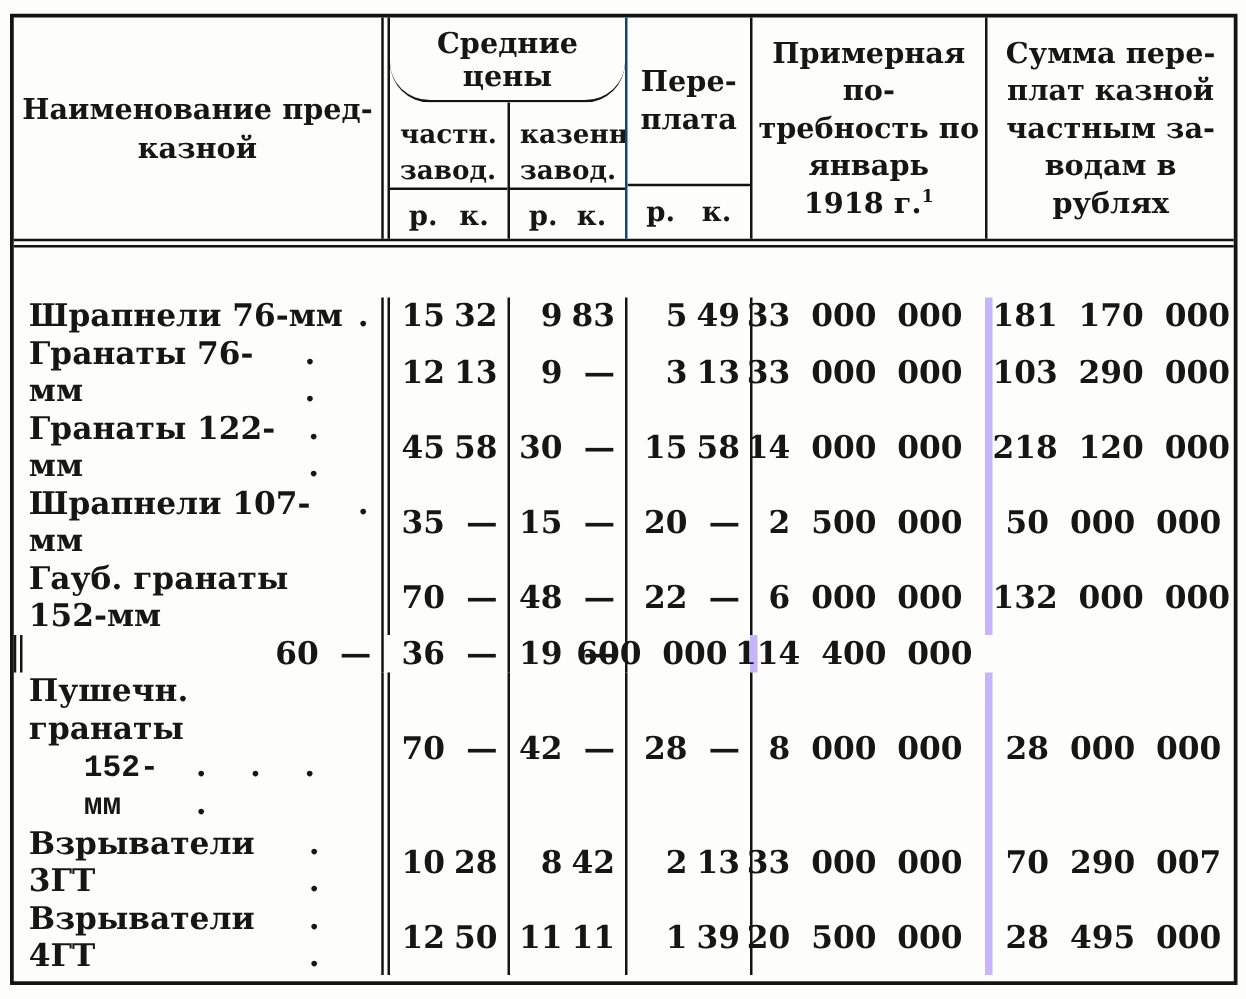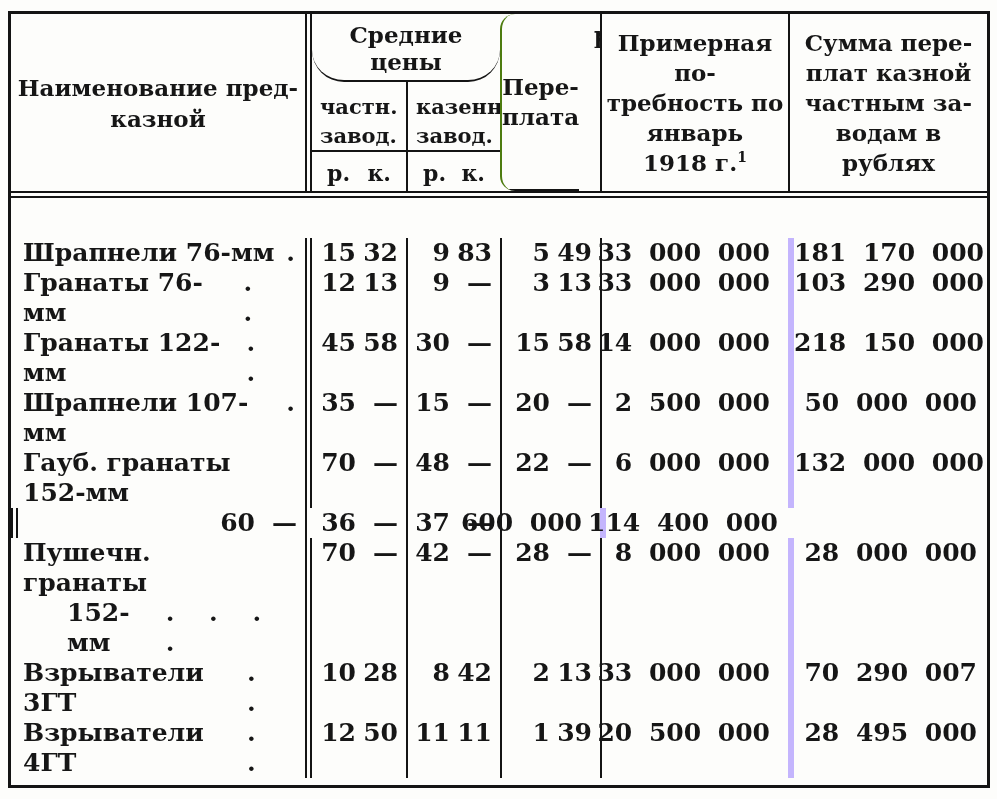--- a/index.html
+++ b/index.html
@@ -25,39 +25,39 @@
   .hc-name{display:flex; align-items:center; justify-content:center; text-align:center;
     font-size:23px; line-height:31px;}
   .hc-prices{border-left:7px double #141414; display:flex; flex-direction:column;}
   .prices-title{text-align:center; font-size:23px; padding:7px 0 5px; border-bottom:2px solid #141414;border-radius:32px;}
   .prices-sub{flex:1; display:grid; grid-template-columns:94px 94px;}
   .sub{display:flex; flex-direction:column;}
   .sub + .sub{border-left:2px solid #141414;}
   .sub-name{flex:1; font-size:21px; line-height:29px; padding:10px 0 0 8px; border-bottom:2px solid #141414;}
   .rk{height:42px; flex:0 0 auto; display:flex; align-items:center; justify-content:space-between;
     padding:0 15px; font-size:22px;}
-  .hc-over{border-left:2px solid #4d7c0f; display:flex; flex-direction:row;border-radius:15px;}
+  .hc-over{border-left:2px solid #0c4a6e; display:flex; flex-direction:column;}
   .over-name{flex:1; display:flex; align-items:center; justify-content:center; text-align:center;
     font-size:23px; line-height:30px; border-bottom:2px solid #141414;}
   .hc-over .rk{border-bottom:none;}
   .hc-need{border-left:2px solid #141414; display:flex; align-items:center; justify-content:center;
     text-align:center; font-size:23px; line-height:30px;}
   .hc-sum{border-left:2px solid #141414; display:flex; align-items:center; justify-content:center;
     text-align:center; font-size:23px; line-height:30px;}
   sup{font-size:14px; vertical-align:super; line-height:0;}
   
   .tbody{flex:1 1 auto; padding-top:40px; font-weight:700; font-size:25px; line-height:30px;}
   .row{display:grid; grid-template-columns:var(--c1) var(--c2) var(--c3) var(--c4) var(--c5) 1fr;
     min-height:30px;}
-  .c{display:flex; align-items:flex-start;}
+  .c{display:flex; align-items:center;}
   .c.name{flex-direction:column; justify-content:flex-end; align-items:stretch;
     padding-left:12px; padding-right:8px;}
   .nline{display:flex; justify-content:space-between; align-items:baseline;}
   .nm{white-space:pre-wrap;}
-  .l2 .nm{padding-left:44px;}
+  .l2 .nm{padding-left:44px;font-family:Liberation Mono, monospace;}
   .dots{word-spacing:26px; padding-right:2px;}
   .price{padding-right:8px;}
   .price.pvt{border-left:7px double #141414;}
   .price.st,.price.ov{border-left:2px solid #141414;}
   .rub{flex:1; text-align:right; white-space:nowrap;}
   .kop{width:42px; text-align:right; white-space:nowrap;}
   .need{border-left:2px solid #141414; justify-content:flex-end; padding-right:18px;
     word-spacing:8px; white-space:nowrap;}
   .sum{border-left:6px solid #c4b5fd; justify-content:flex-end; padding-right:10px;
     word-spacing:8px; white-space:nowrap;}
@@ -180,21 +180,21 @@
     </div>
     <div class="c price st">
       <span class="rub">30</span>
       <span class="kop">—</span>
     </div>
     <div class="c price ov">
       <span class="rub">15</span>
       <span class="kop">58</span>
     </div>
     <div class="c need">14 000 000</div>
-    <div class="c sum">218 150 000</div>
+    <div class="c sum">218 120 000</div>
   </div>
 
   <div class="row">
     <div class="c name">
       <div class="nline">
         <span class="nm">Шрапнели 107-мм</span>
         <span class="dots">.</span>
       </div>
 
     </div>
@@ -241,21 +241,21 @@
   <div class="row">
     <div class="c price pvt">
       <span class="rub"><span>60</span><sup></sup></span>
       <span class="kop">—</span>
     </div>
     <div class="c price st">
       <span class="rub">36</span>
       <span class="kop">—</span>
     </div>
     <div class="c price ov">
-      <span class="rub">37</span>
+      <span class="rub">19</span>
       <span class="kop">—</span>
     </div>
     <div class="c need">600 000</div>
     <div class="c sum">114 400 000</div>
   </div>
 
   <div class="row">
     <div class="c name">
       <div class="nline">
         <span class="nm">Пушечн.        гранаты</span>

